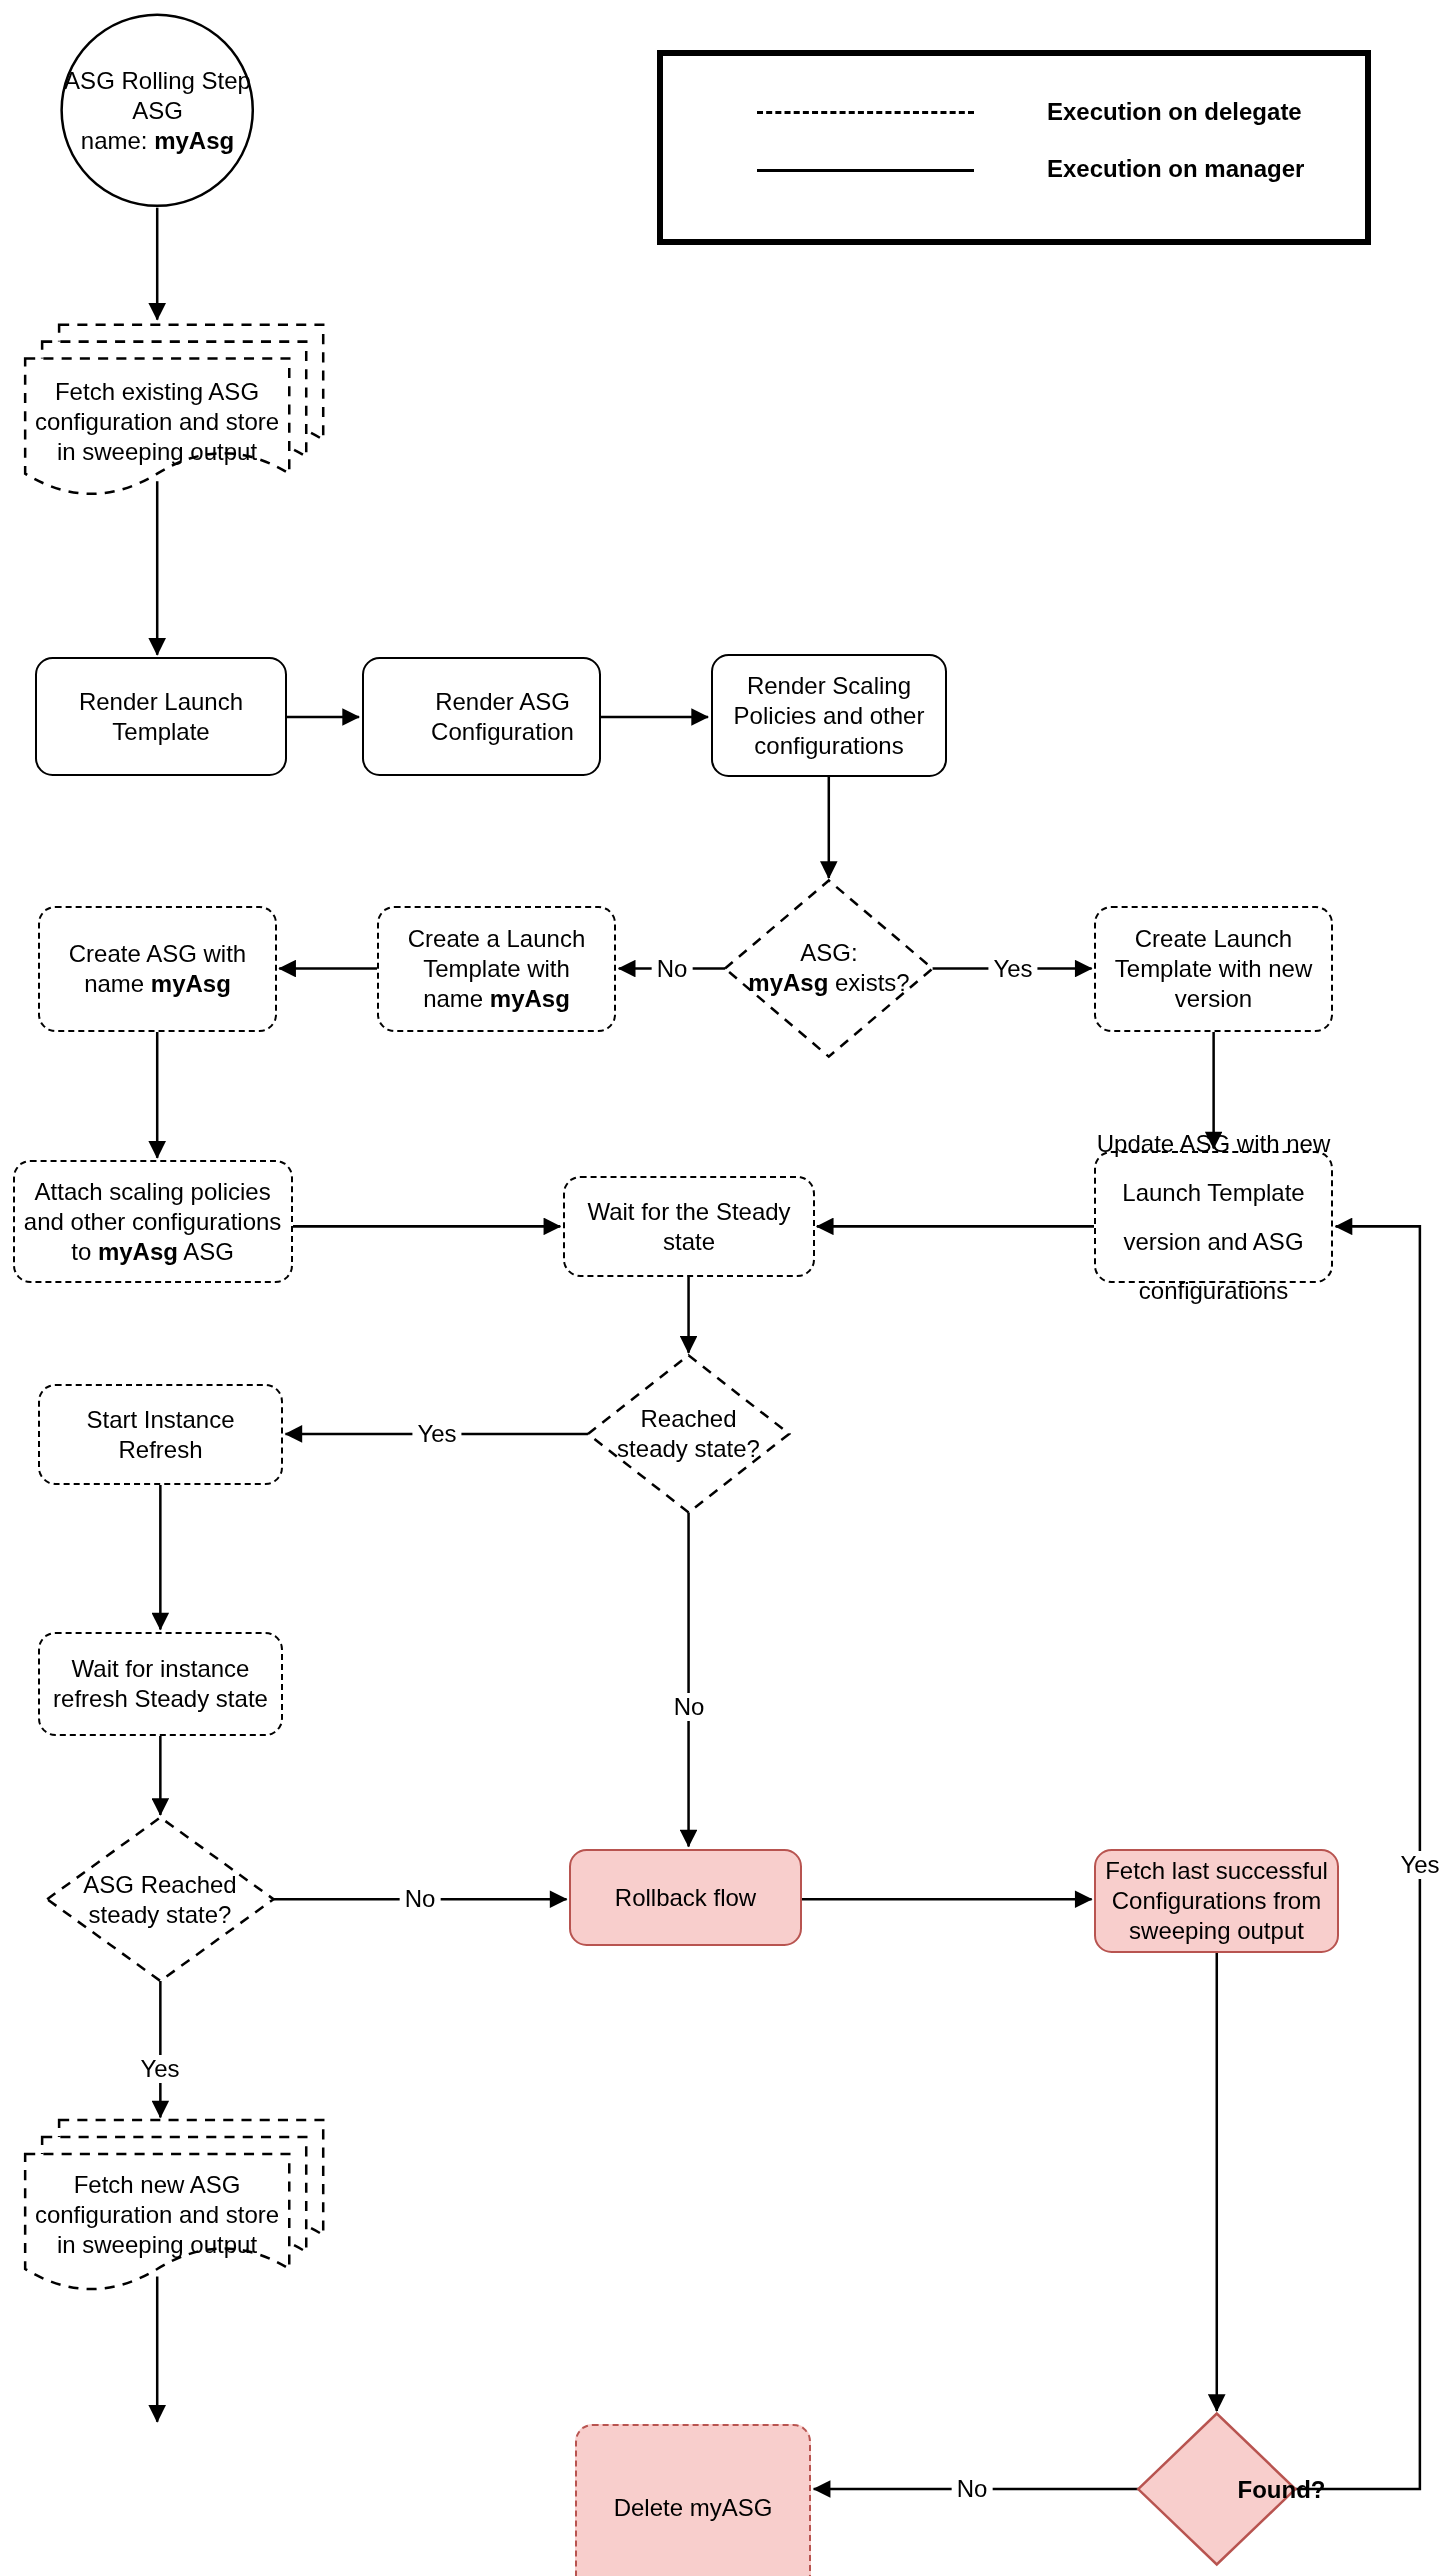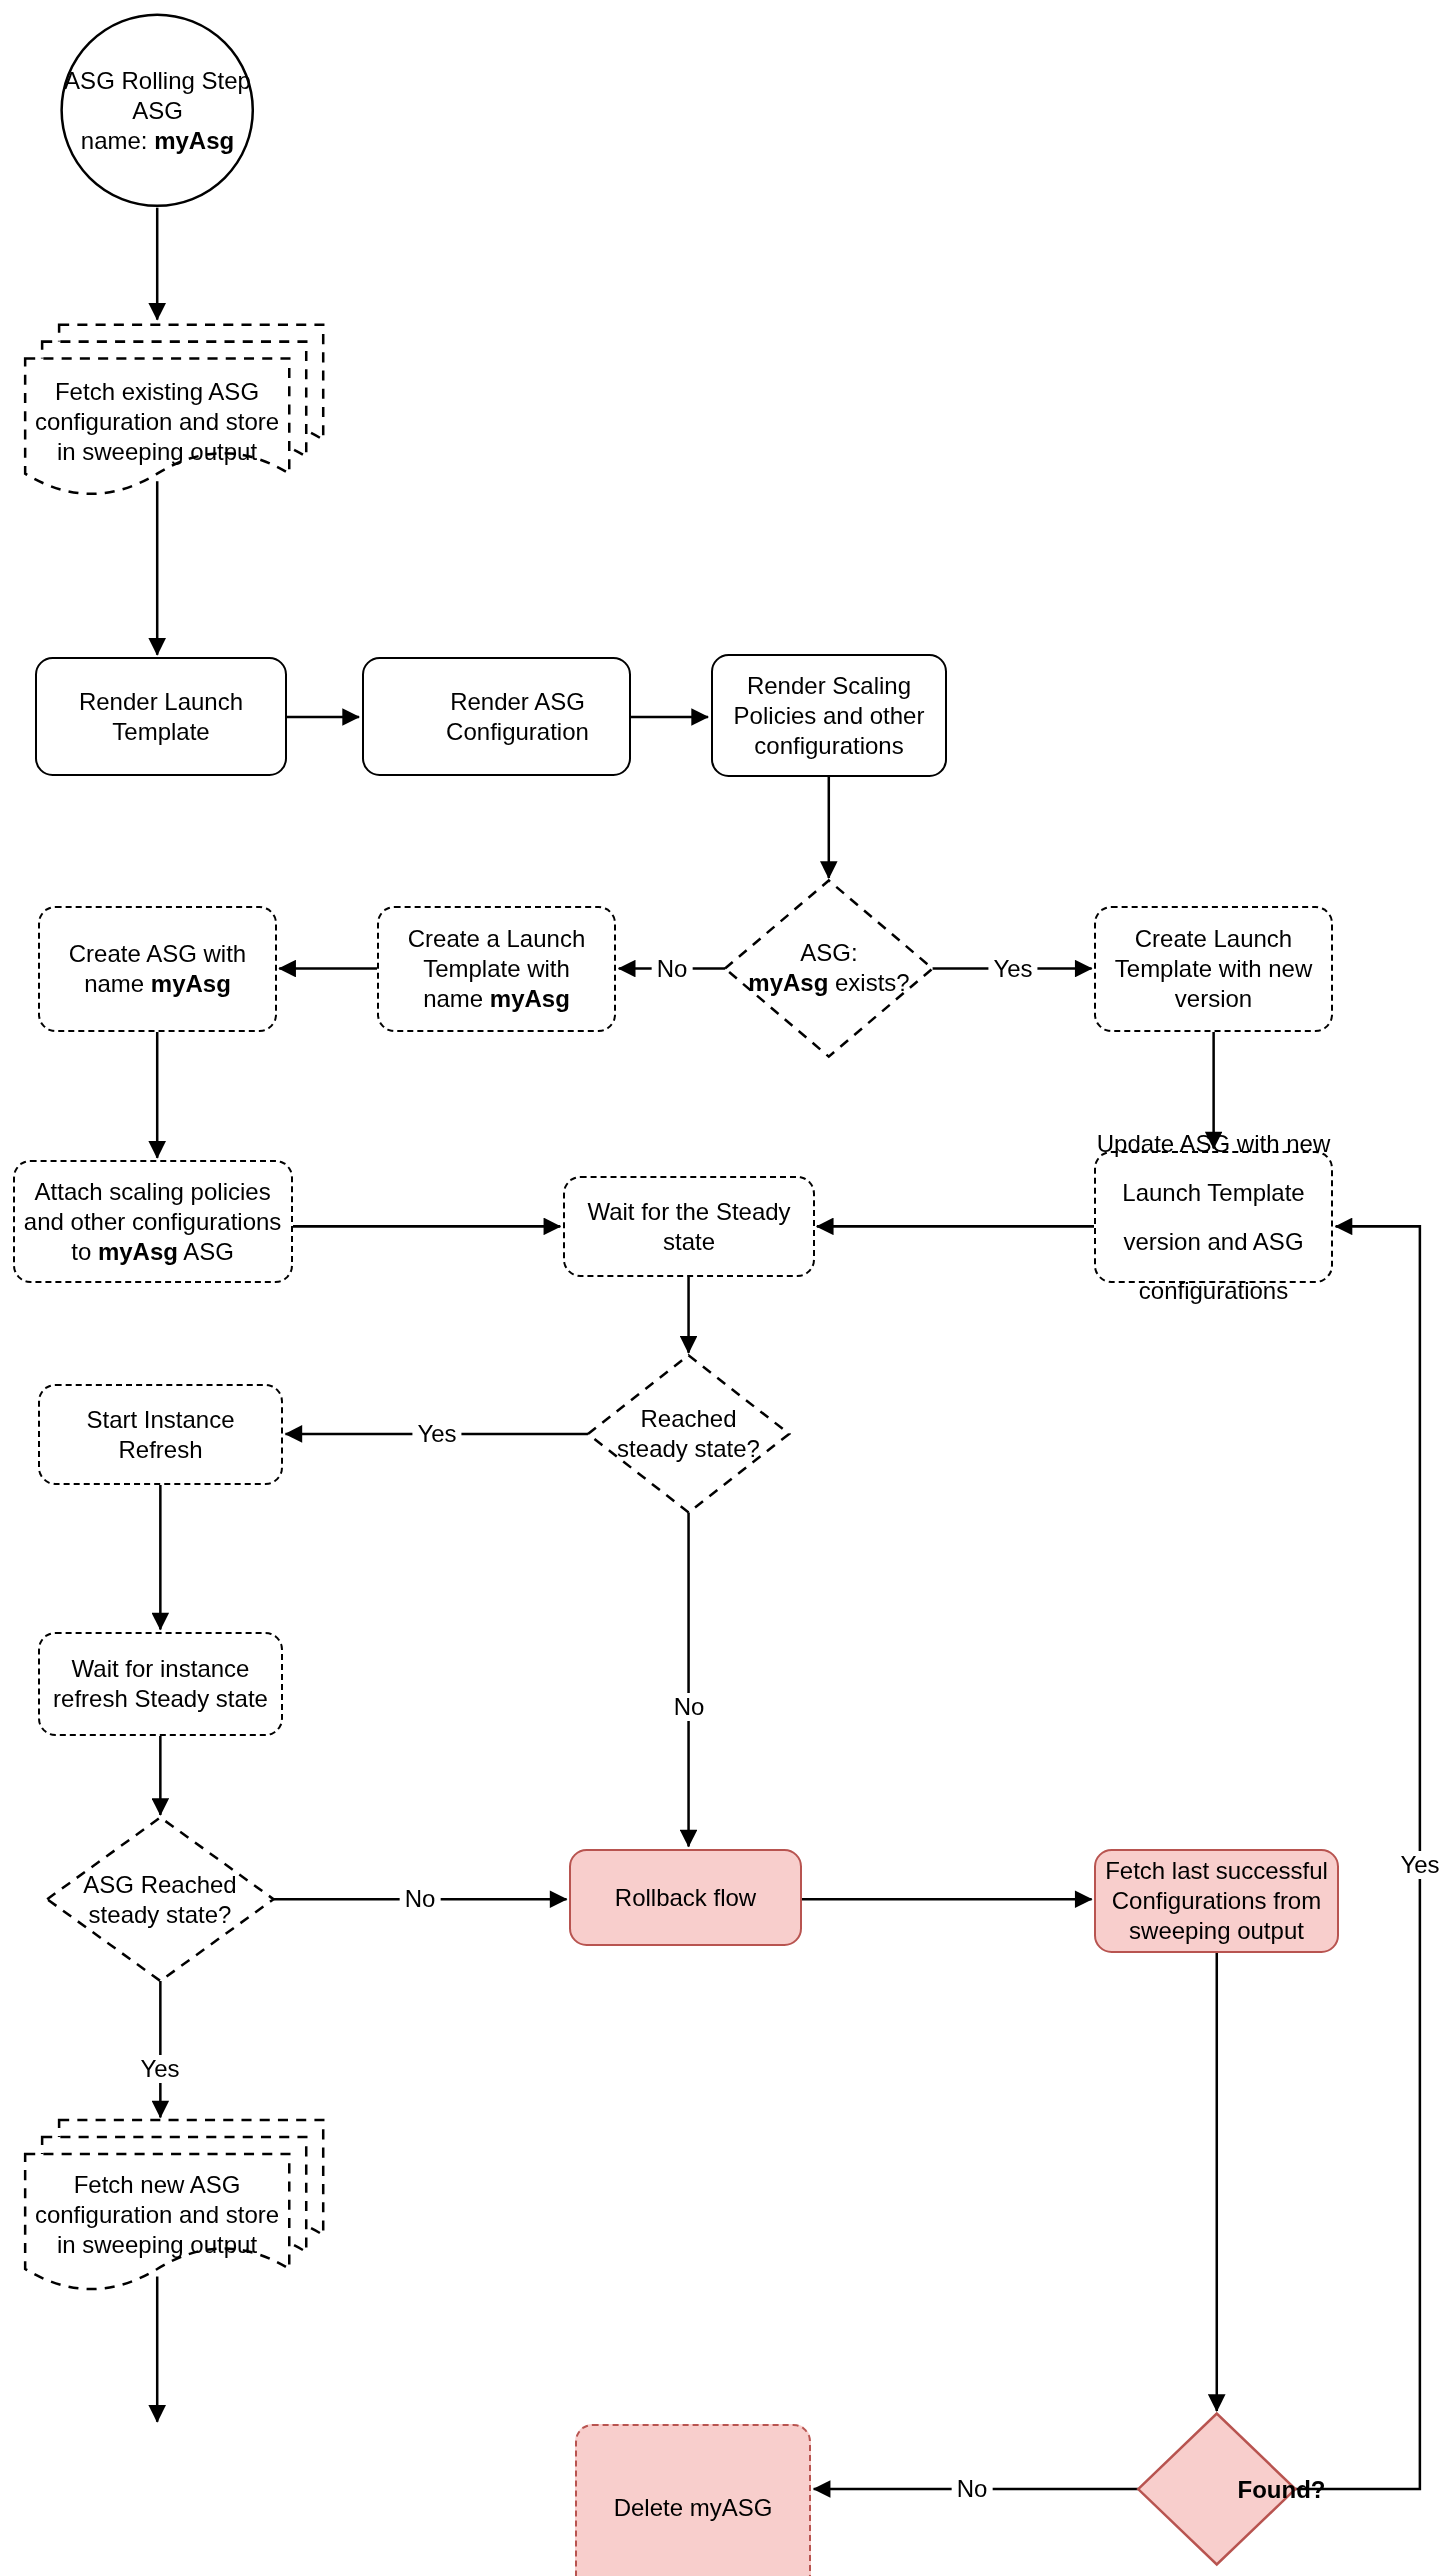--- a/index.html
+++ b/index.html
@@ -101,20 +101,26 @@
 
     <g>
       <path class="shape-dashed" d="M94,3371 L514,3371 L514,3554 Q409,3489 304,3554 Q199,3618 94,3554 Z"></path>
       <path class="shape-dashed" d="M67,3398 L487,3398 L487,3581 Q382,3516 277,3581 Q172,3645 67,3581 Z"></path>
       <path class="shape-dashed" d="M40,3425 L460,3425 L460,3608 Q355,3543 250,3608 Q145,3672 40,3608 Z"></path>
     </g>
 
     <polygon class="shape-pink" points="1810,3958 1935,3838 2060,3958 1935,4078" rx="10"></polygon>
   </svg>
 
+  <div class="legend">
+    <div class="sample dashed-line" style="top:55px;"></div>
+    <div class="lbl" style="top:42px;">Execution on delegate</div>
+    <div class="sample solid-line" style="top:113px;"></div>
+    <div class="lbl" style="top:99px;">Execution on manager</div>
+  </div>
 
   <div class="overlay-label" style="left:57px; top:35px; width:201px; height:151px;">
     <div class="ln"><span>ASG Rolling Step</span></div>
     <div class="ln"><span>ASG</span></div>
     <div class="ln"><span>name: </span><span class="b">myAsg</span></div>
   </div>
 
   <div class="overlay-label" style="left:25px; top:362px; width:264px; height:119px;">
     <div class="ln"><span>Fetch existing ASG</span></div>
     <div class="ln"><span>configuration and store</span></div>
@@ -144,21 +150,21 @@
 
   <div class="overlay-label" style="left:1203px; top:2414px; width:157px; height:151px;font-weight:bold;">
     <div class="ln"><span>Found?</span></div>
   </div>
 
   <div class="node solid" style="left:35px; top:657px; width:252px; height:119px;">
     <div class="ln"><span>Render Launch</span></div>
     <div class="ln"><span>Template</span></div>
   </div>
 
-  <div class="node solid" style="left:362px; top:657px; width:269px; height:119px;padding-left:42px;">
+  <div class="node solid" style="left:362px; top:657px; width:239px; height:119px;padding-left:42px;">
     <div class="ln"><span>Render ASG</span></div>
     <div class="ln"><span>Configuration</span></div>
   </div>
 
   <div class="node solid" style="left:711px; top:654px; width:236px; height:123px;">
     <div class="ln"><span>Render Scaling</span></div>
     <div class="ln"><span>Policies and other</span></div>
     <div class="ln"><span>configurations</span></div>
   </div>
 

